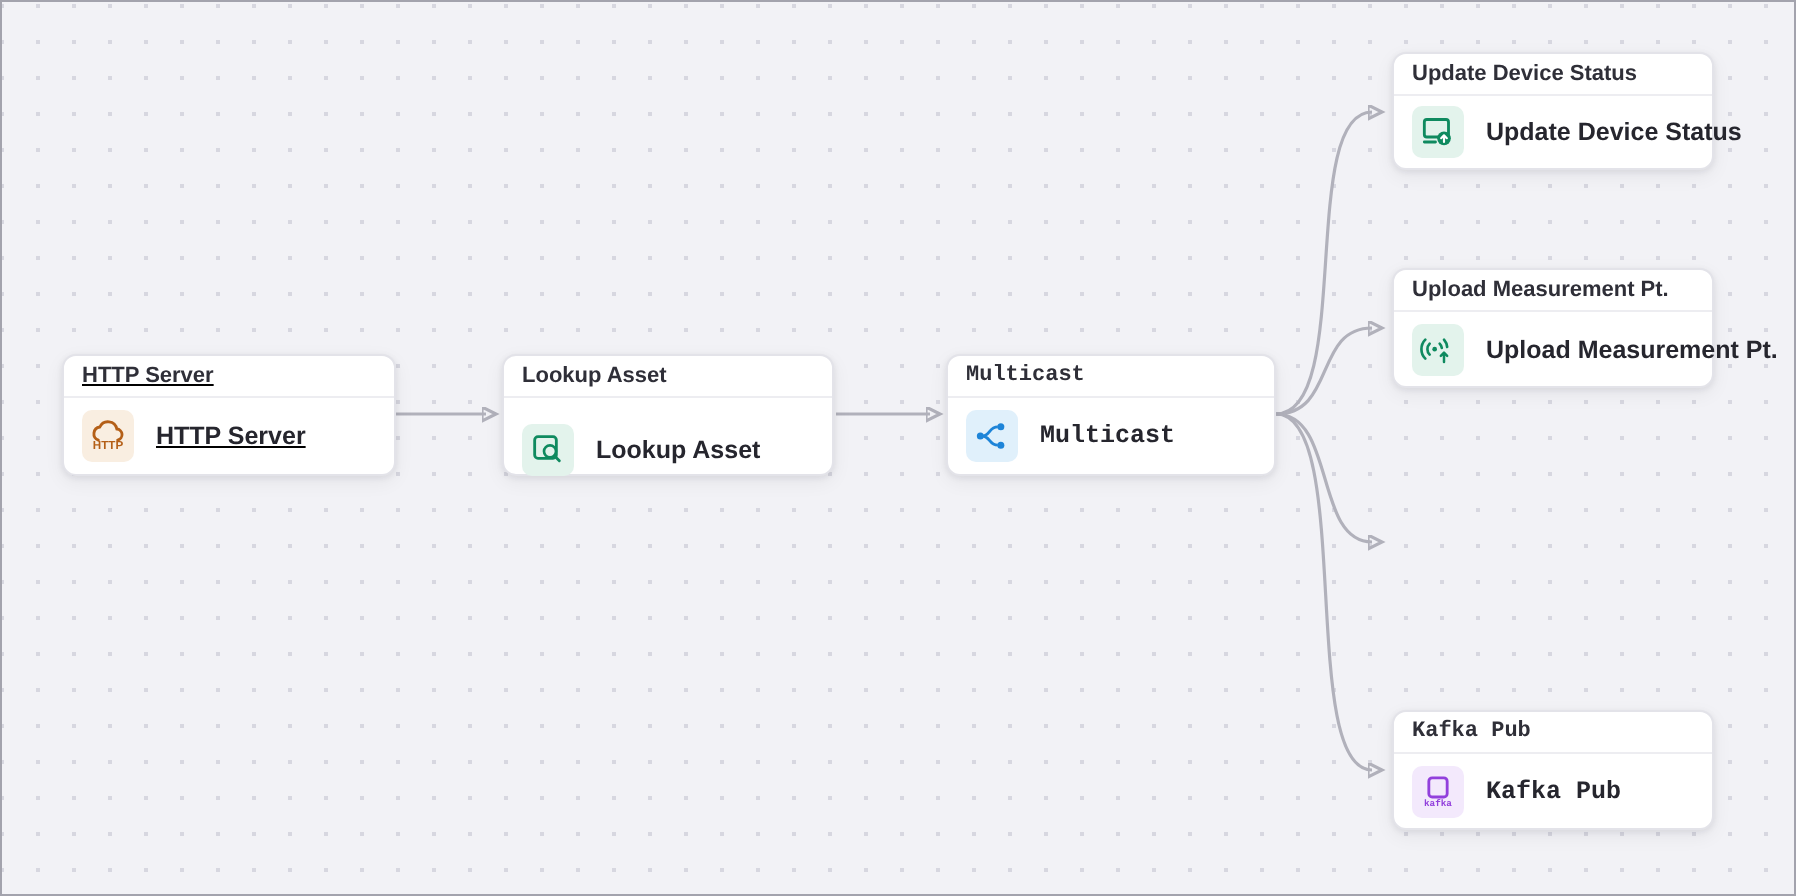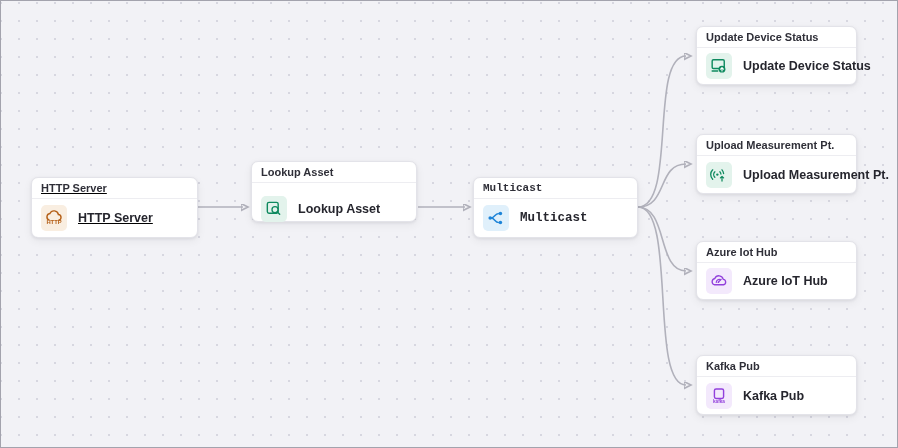--- a/index.html
+++ b/index.html
@@ -23,26 +23,26 @@
   }
   .node-body{display:flex;align-items:center;gap:11px;padding:0 9px;flex:1;}
   .icon-tile{width:26px;height:26px;border-radius:5px;display:flex;align-items:center;justify-content:center;flex:none;}
   .node-label{font-size:12.5px;font-weight:700;color:#26262e;white-space:nowrap;}
   .tile-orange{background:#f9eee1;}
   .tile-green{background:#e3f3ec;}
   .tile-blue{background:#e0f0fb;}
   .tile-purple{background:#f3e9fc;}
   
   .n-http{left:30px;top:176px;width:167px;height:61px;text-decoration:underline;}
-  .n-lookup{left:250px;top:160px;width:166px;height:61px;gap:13px;}
+  .n-lookup{left:250px;top:176px;width:166px;height:61px;gap:13px;}
   .n-multicast{left:472px;top:176px;width:165px;height:61px;font-family:Liberation Mono, monospace;}
   .n-uds{left:695px;top:25px;width:161px;height:59px;}
   .n-ump{left:695px;top:133px;width:161px;height:60px;}
   .n-azure{left:695px;top:240px;width:161px;height:59px;}
-  .n-kafka{left:695px;top:354px;width:161px;height:60px;}
+  .n-kafka{left:695px;top:354px;width:161px;height:60px;font-family:Liberation Mono, monospace;}
 </style>
 </head>
 <body>
 
 <div class="canvas">
 
   <svg class="edges">
     <defs>
       <marker id="arrow" markerWidth="9" markerHeight="9" refX="2" refY="3.5" orient="auto" markerUnits="userSpaceOnUse">
         <path d="M0,0 L7,3.5 L0,7 Z" fill="#a9a9b3"></path>
@@ -120,34 +120,20 @@
           <svg width="20" height="20" viewBox="0 0 24 24">
             <circle cx="10" cy="11.5" r="1.4" fill="#0f8a5f"></circle>
             <path d="M7 14.8 A4.7 4.7 0 0 1 7 8.2 M4.4 17.2 A8.1 8.1 0 0 1 4.4 5.8 M13 8.2 A4.7 4.7 0 0 1 14.3 10.8 M15.6 5.8 A8.1 8.1 0 0 1 17.5 10.2" fill="none" stroke="#0f8a5f" stroke-width="1.6" stroke-linecap="round"></path>
             <path d="M15.6 19.2 L15.6 13.6 M13.7 15.5 L15.6 13.6 L17.5 15.5" fill="none" stroke="#0f8a5f" stroke-width="1.5" stroke-linecap="round" stroke-linejoin="round"></path>
           </svg>
         </span>
         <span class="node-label">Upload Measurement Pt.</span>
       </div>
     </div>
 
-  <div class="node n-azure">
-    <div class="node-header">Azure Iot Hub</div>
-    <div class="node-body">
-      <span class="icon-tile tile-purple">
-        <svg width="20" height="20" viewBox="0 0 24 24">
-          <path d="M6.3 16.5 A3.9 3.9 0 0 1 7 9 A5.3 5.3 0 0 1 17.1 10 A3.3 3.3 0 0 1 17.4 16.5 Z" fill="none" stroke="#9240dc" stroke-width="1.6" stroke-linejoin="round"></path>
-          <path d="M8.7 13.8 A3.6 3.6 0 0 1 13.6 10.4" fill="none" stroke="#9240dc" stroke-width="1.4" stroke-linecap="round"></path>
-          <path d="M11.3 13.4 L14.6 9.9" stroke="#9240dc" stroke-width="1.4" stroke-linecap="round"></path>
-          <circle cx="11.3" cy="13.4" r="1" fill="#9240dc"></circle>
-        </svg>
-      </span>
-      <span class="node-label">Azure IoT Hub</span>
-    </div>
-  </div>
 
   <div class="node n-kafka">
     <div class="node-header">Kafka Pub</div>
     <div class="node-body">
       <span class="icon-tile tile-purple">
         <svg width="20" height="20" viewBox="0 0 24 24">
           <rect x="6.5" y="3.5" width="11" height="11.5" rx="2" fill="none" stroke="#9240dc" stroke-width="1.7"></rect>
           <text x="12" y="20.5" text-anchor="middle" font-size="5.6" font-weight="bold" fill="#9240dc">kafka</text>
         </svg>
       </span>

